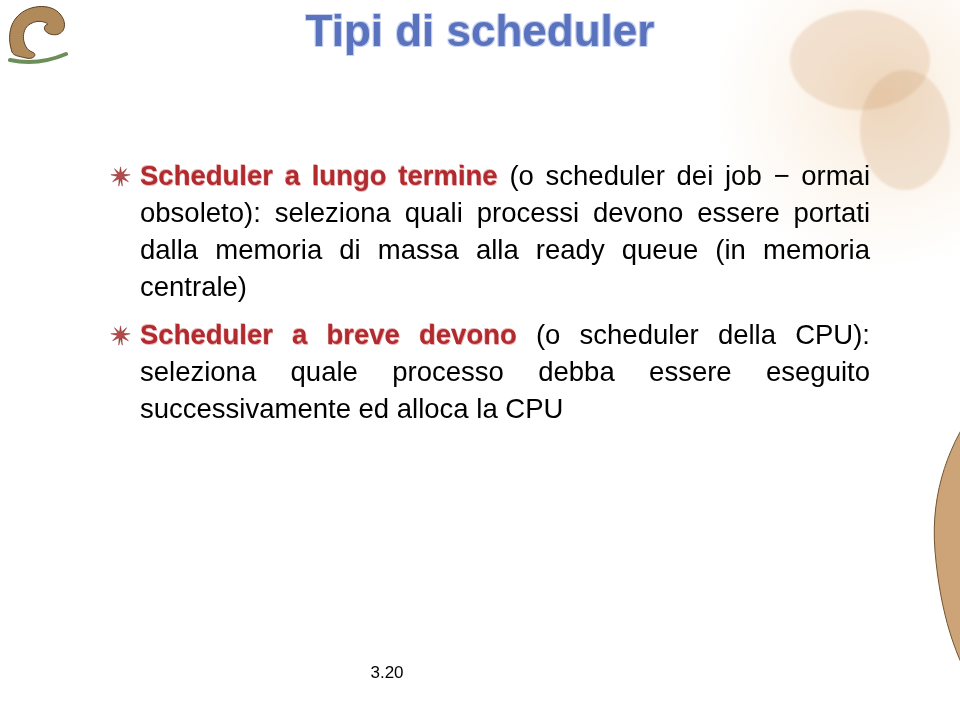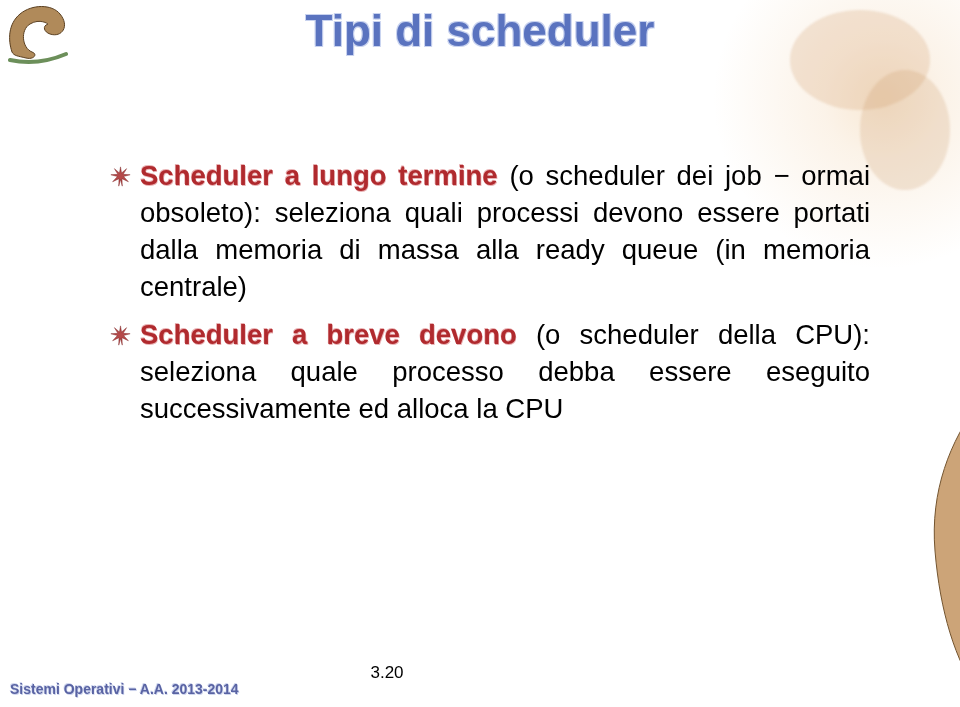--- a/index.html
+++ b/index.html
@@ -188,21 +188,18 @@
             </svg>
         </span>
       </div>
       <div class="bullet-text">
         <span class="label-red">Scheduler a breve devono</span><span> (o scheduler della CPU): seleziona quale processo debba essere eseguito successivamente ed alloca la CPU</span>
       </div>
     </div>
 
   </div>
 
-  <div class="footer-left">
-    <span>Sistemi Operativi − A.A. 2013-2014</span>
-  </div>
 
   <div class="footer-center">
     <span>3.20</span>
   </div>
 
 </div>
 
 </body></html>

